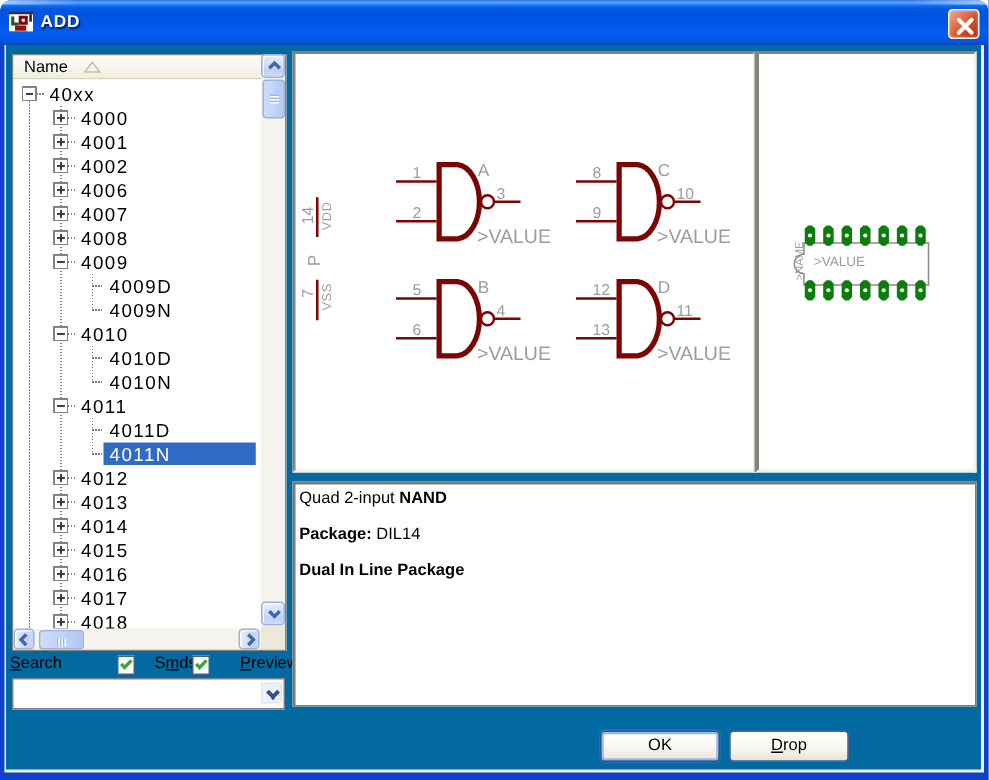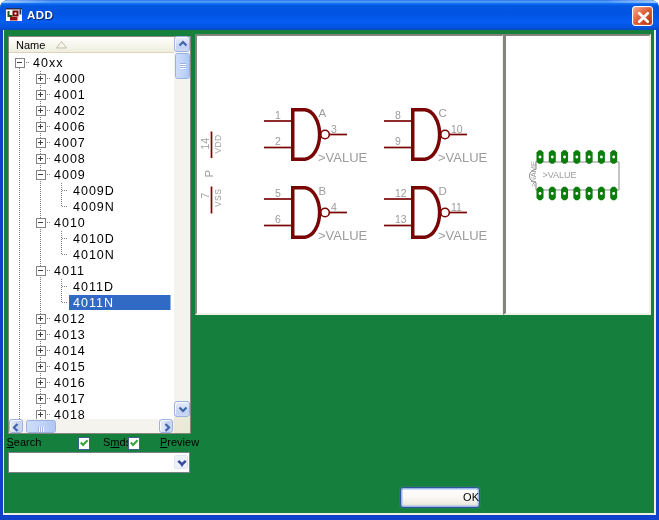--- a/index.html
+++ b/index.html
@@ -1,16 +1,16 @@
 <!DOCTYPE html>
 <html><head><meta charset="utf-8"><title>ADD</title><style>
 *{margin:0;padding:0;box-sizing:border-box}
 html,body{width:659px;height:520px;overflow:hidden}
 body{position:relative;font-family:"Liberation Sans",sans-serif;background:#fff}
-#win{position:absolute;left:0;top:0;width:659px;height:520px;border-radius:8px 8px 0 0;overflow:hidden;background:#15803d}
+#win{position:absolute;left:0;top:0;width:659px;height:520px;border-radius:8px 8px 0 0;overflow:hidden;background:#0369a1}
 #titlebar{position:absolute;left:0;top:0;width:659px;height:30px;
  background:linear-gradient(180deg,#0a56e4 0%,#3b8df5 4%,#2a87fa 8%,#0d6cf2 13%,#0356e0 20%,#0154e2 42%,#0258ea 60%,#045cf2 72%,#0355e2 88%,#0450d4 95%,#0b45b8 100%);
  border-radius:7px 7px 0 0}
 #titlebar:before{content:"";position:absolute;left:0;top:0;width:659px;height:3px;border-radius:7px 7px 0 0;
  background:linear-gradient(90deg,rgba(255,255,255,.55),rgba(255,255,255,.12) 8%,rgba(255,255,255,.12) 92%,rgba(255,255,255,.55))}
 #title{position:absolute;left:27px;top:9px;color:#fff;font-size:11.5px;font-weight:bold;
  letter-spacing:0.5px;text-shadow:1px 1px 1px #0a1e63}
 #closebtn{position:absolute;left:632px;top:6px;width:21px;height:20px;border:1px solid #fff;border-radius:3px;
  background:linear-gradient(135deg,#f1a790 0%,#e97d5b 28%,#d8552f 55%,#c33a18 80%,#b02c0d 100%);
  box-shadow:inset 0 0 2px rgba(255,255,255,.5)}
@@ -45,21 +45,21 @@
 #combo{position:absolute;left:8px;top:452px;width:182px;height:21px;background:#fff;border:1.5px solid #7d818c}
 #combobtn{position:absolute;left:165px;top:2px;width:14px;height:14px;background:#edf1fb;border:1px solid #dfe4f5;border-radius:2px}
 
 .panel3d{position:absolute;background:#fff;border:2px solid;border-color:#85847a #f2f1e7 #f2f1e7 #85847a}
 #descpanel{position:absolute;left:195px;top:320.5px;width:455.5px;height:150px;background:#fff;
  border:2px solid #7b7b76;border-right-width:1px;border-bottom-width:1px;font-size:11px;color:#000}
 #descpanel div{position:absolute;left:2.5px}
 
 .btn{position:absolute;top:487px;width:80px;height:21px;border:1px solid #55618f;border-radius:3.5px;
  background:linear-gradient(180deg,#ffffff 0%,#faf9f5 45%,#f1efe7 75%,#e4e1d4 100%);
- font-size:11px;color:#000;text-align:right;line-height:19px}
+ font-size:11px;color:#000;text-align:center;line-height:19px}
 #okbtn{box-shadow:inset 0 0 0 1.5px #9db9ea, 0 0 1px #7aa0dd;border-color:#33519e}
 </style></head>
 <body>
 <div id="win">
 <div id="titlebar"></div>
 <svg id="appicon" width="16" height="13" viewBox="0 0 16 13" style="position:absolute;left:6px;top:8px">
   <rect x="0" y="0" width="16" height="13" fill="#fdfdfd"></rect>
   <rect x="0" y="0" width="16" height="1.5" fill="#2e2e44"></rect>
   <path d="M1.5 3 L3.5 3 L3.5 7 L6.5 7 L6.5 9 L1.5 9 Z" fill="#1d5a1d"></path>
   <rect x="6.5" y="2.5" width="6" height="6" fill="#7a0808"></rect>
@@ -335,15 +335,21 @@
       <polygon points="600.10,186.75 602.70,186.75 604.90,188.95 604.90,198.05 602.70,200.25 600.10,200.25 597.90,198.05 597.90,188.95" fill="#0b7d0b"></polygon>
       <circle cx="601.40" cy="193.5" r="1.4" fill="#fff"></circle>
       <polygon points="612.38,150.25 614.98,150.25 617.18,152.45 617.18,161.55 614.98,163.75 612.38,163.75 610.18,161.55 610.18,152.45" fill="#0b7d0b"></polygon>
       <circle cx="613.68" cy="157" r="1.4" fill="#fff"></circle>
       <polygon points="612.38,186.75 614.98,186.75 617.18,188.95 617.18,198.05 614.98,200.25 612.38,200.25 610.18,198.05 610.18,188.95" fill="#0b7d0b"></polygon>
       <circle cx="613.68" cy="193.5" r="1.4" fill="#fff"></circle>
       <text x="0" y="0" class="pn" transform="translate(535.5,187) rotate(-90)">&gt;NAME</text>
       <text x="542.5" y="177.5" class="pv">&gt;VALUE</text>
     </svg>
 
+<div id="descpanel">
+  <div style="top:3.5px">Quad 2-input <b>NAND</b></div>
+  <div style="top:27.5px"><b>Package:</b> DIL14</div>
+  <div style="top:51.5px"><b>Dual In Line Package</b></div>
+</div>
 
 <div class="btn" id="okbtn" style="left:400px">OK</div>
+<div class="btn" style="left:486px"><u>D</u>rop</div>
 </div>
 
 </body></html>

